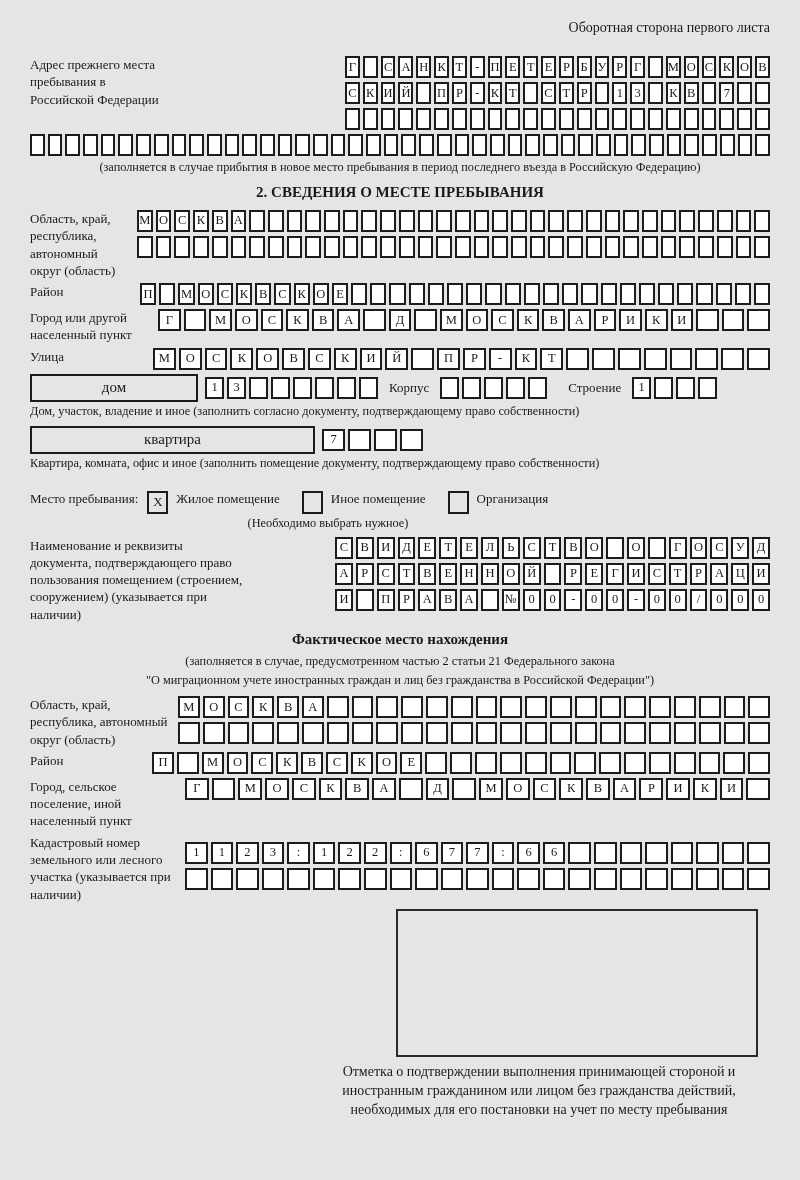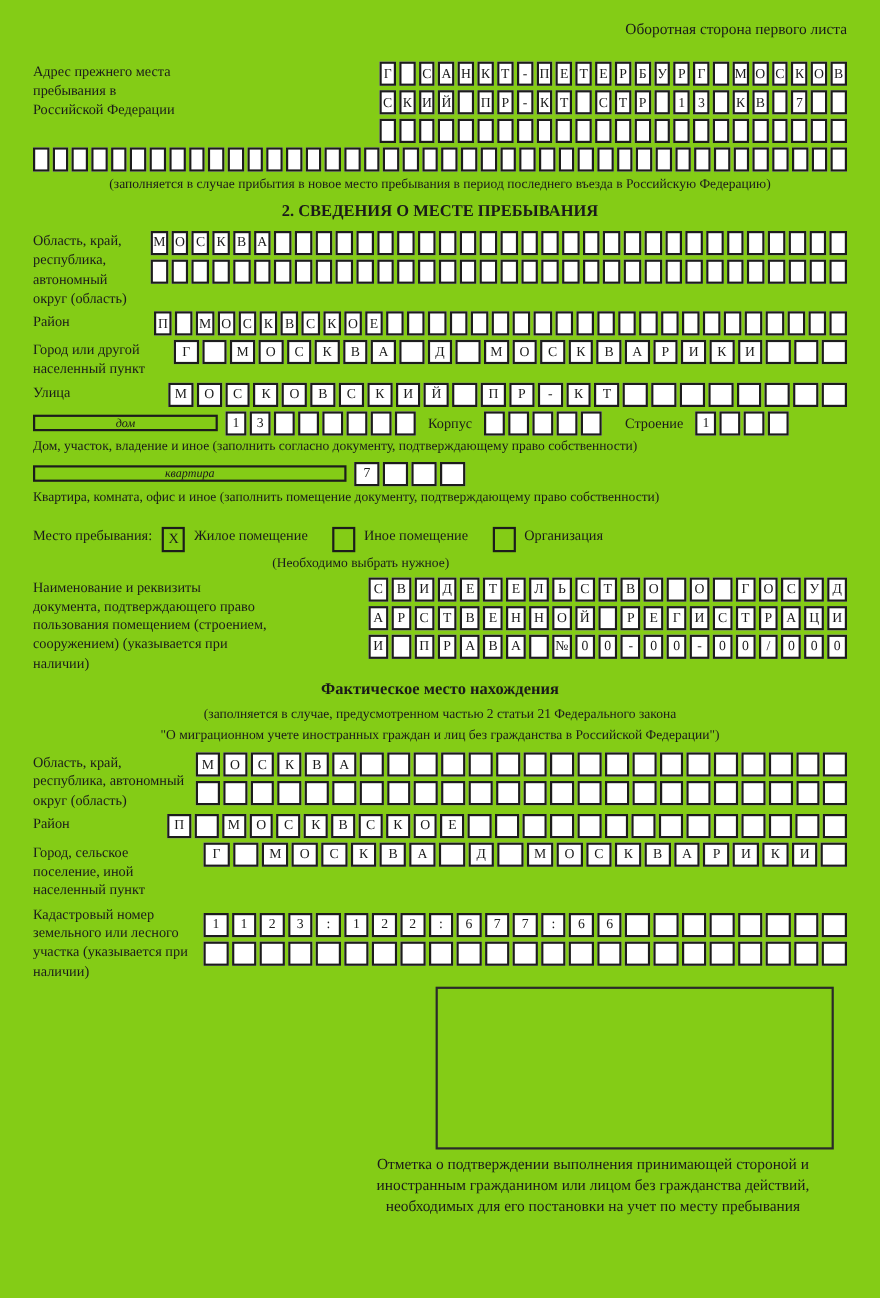--- a/index.html
+++ b/index.html
@@ -1,21 +1,21 @@
 <!DOCTYPE html>
 <html><head>
 <meta charset="utf-8">
 <style>
   * { box-sizing: border-box; margin: 0; padding: 0; }
   html, body { background: #ffffff; }
   .page {
     position: relative;
     width: 800px; height: 1180px;
     margin: 0 auto;
-    background: #84cc16;
+    background: #e5e5e5;
     color: #1a1a1a;
     font-family: "Liberation Serif", "DejaVu Serif", serif;
     padding: 20px 30px 0 30px;
     overflow: hidden;
   }
   .corner { text-align: right; font-size: 14px; margin-bottom: 20px; }
 
   .frow { display: flex; align-items: flex-start; margin-bottom: 4px; }
   .flabel { font-size: 13px; line-height: 1.33; padding-right: 6px; flex: 0 0 auto; }
   .lw315 { flex-basis: 315px; padding-right: 178px; }
@@ -35,23 +35,23 @@
     flex: 1 1 0; min-width: 0; height: 22px;
     border: 2px solid #1c1c1c; background: #fff;
     display: flex; align-items: center; justify-content: center;
     font-size: 12.5px; overflow: hidden;
   }
   .grid-fixed { flex: 0 0 auto; }
   .grid-fixed .cell { flex: 0 0 19px; }
   .grid-fixed.narrow .cell { flex: 0 0 23px; }
 
   .widebox {
-    border: 2px solid #1c1c1c; height: 15px;
+    border: 2px solid #1c1c1c; height: 28px;
     display: flex; align-items: center; justify-content: center;
-    font-size: 11px; flex: 0 0 auto; font-style: italic;
+    font-size: 15px; flex: 0 0 auto;
   }
   .dom-box { width: 168px; }
   .kv-box { width: 285px; }
 
   .inline-lab { font-size: 13px; align-self: center; white-space: nowrap; }
 
   .note { text-align: center; font-size: 12.3px; margin: 1px 0 6px 0; line-height: 1.3; }
   .heading { text-align: center; font-weight: bold; font-size: 15px; margin: 8px 0 9px 0; }
 
   .residence { display: flex; align-items: flex-start; margin-top: 19px; margin-bottom: 2px; }

